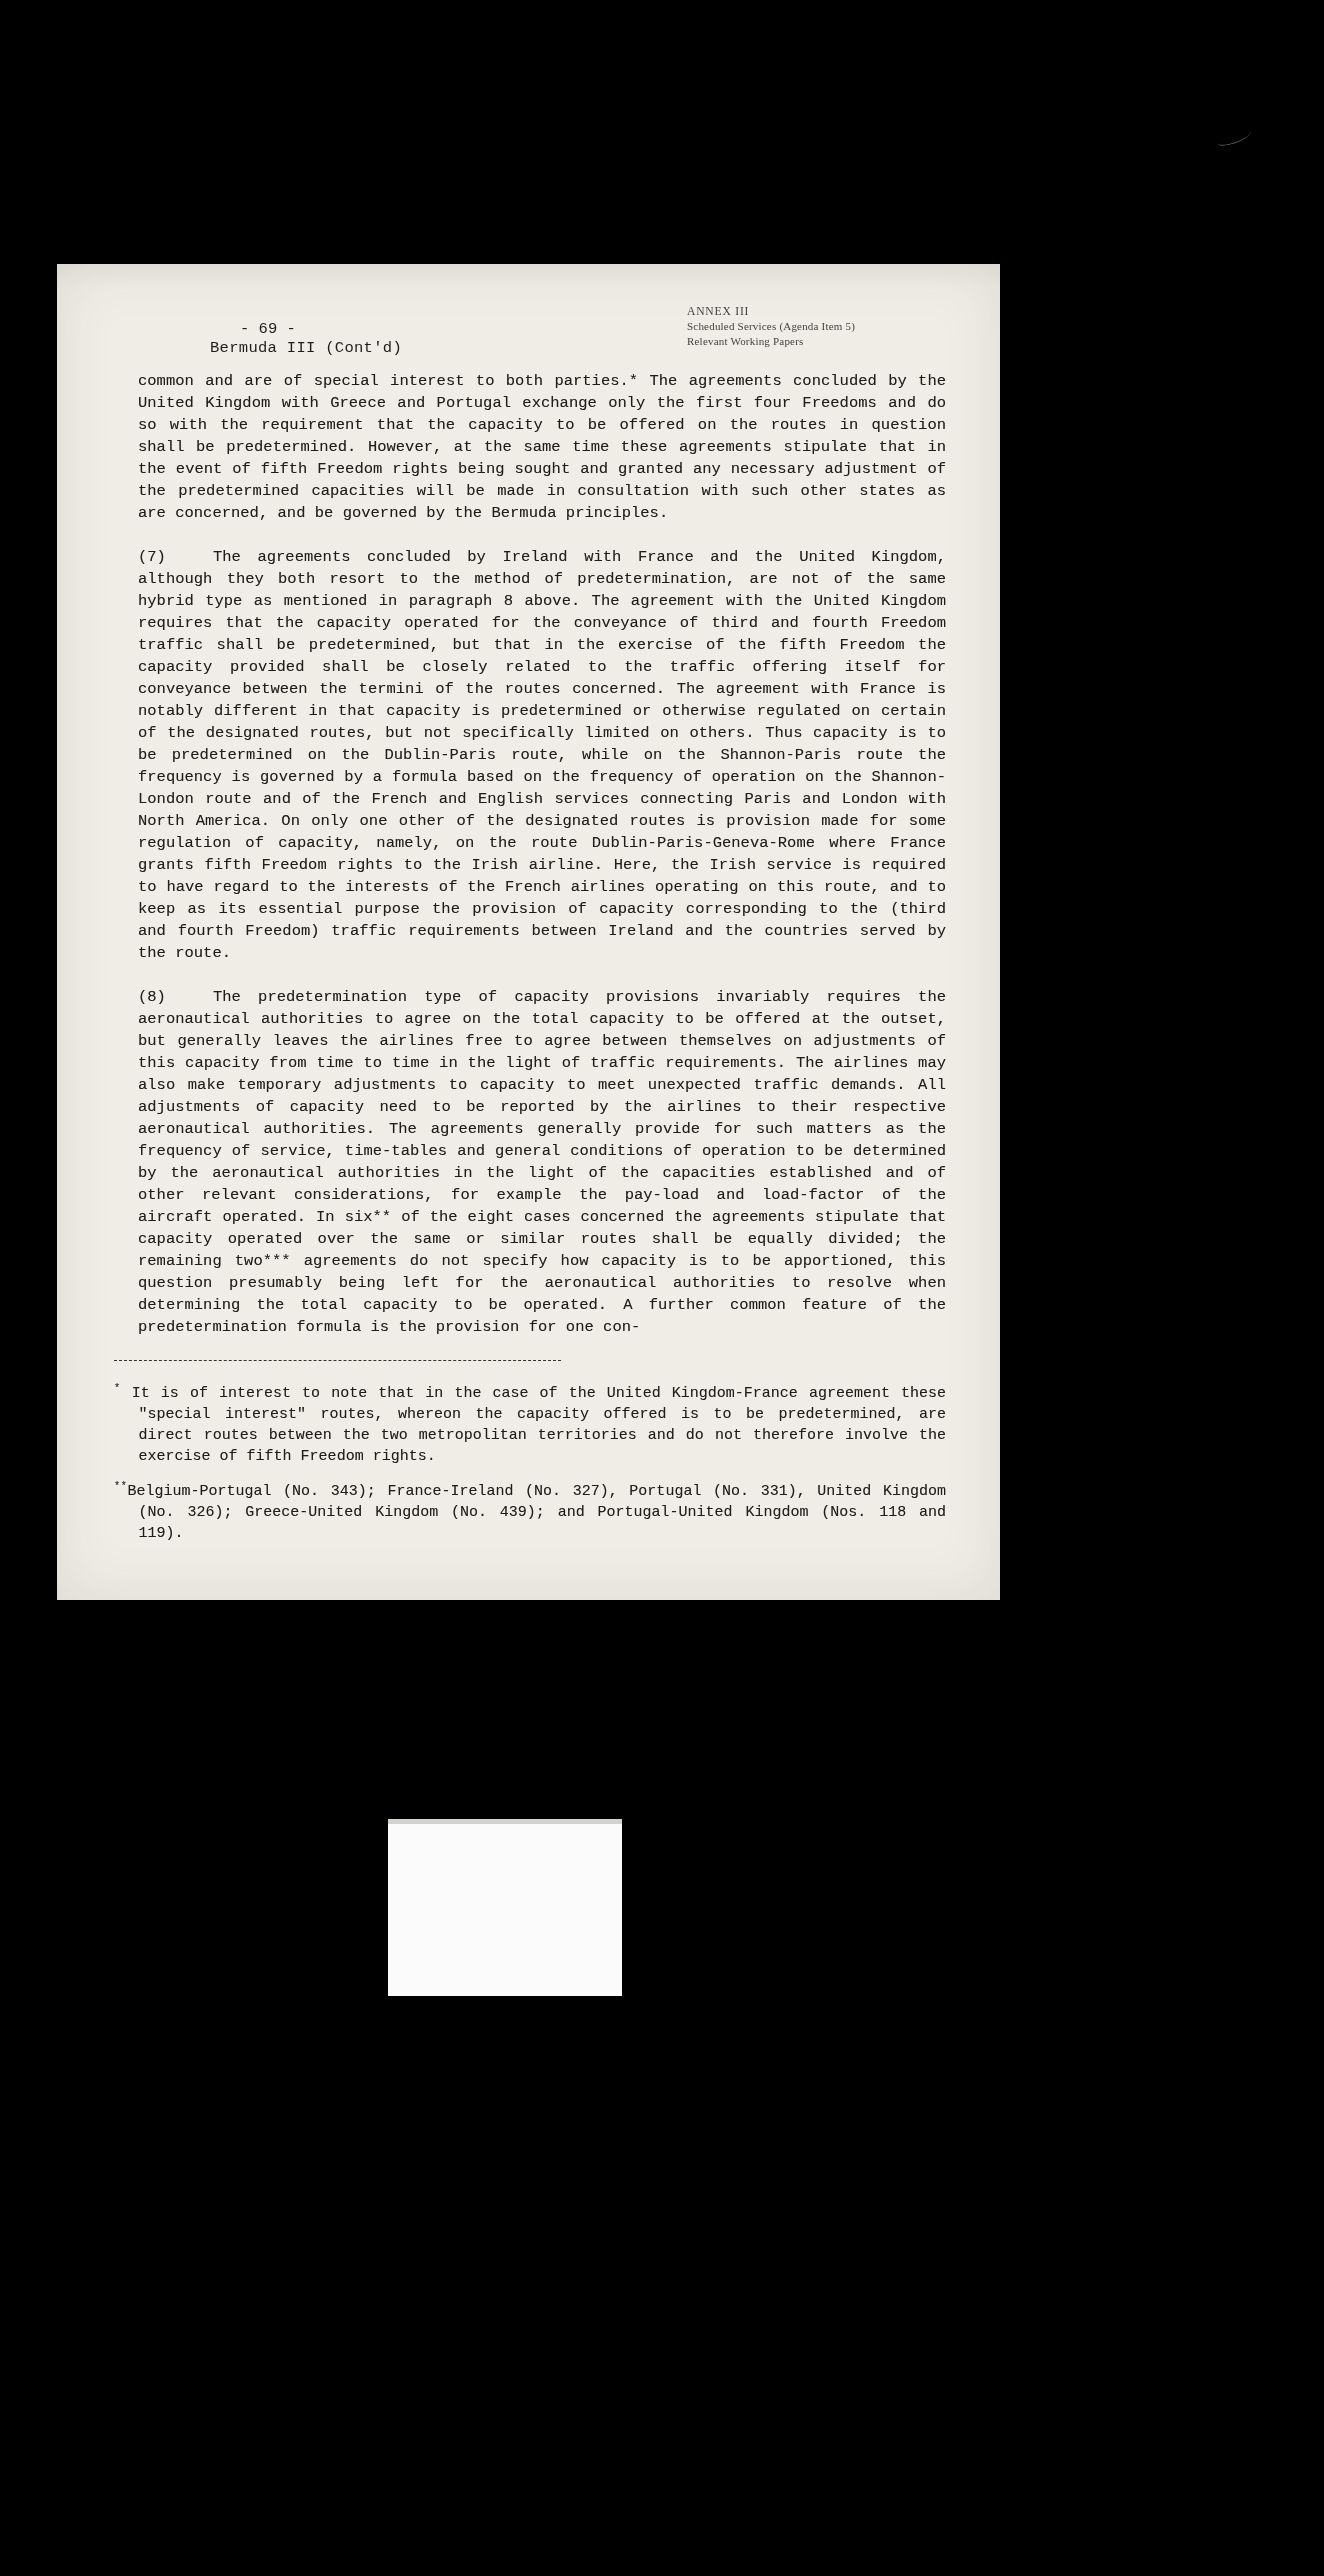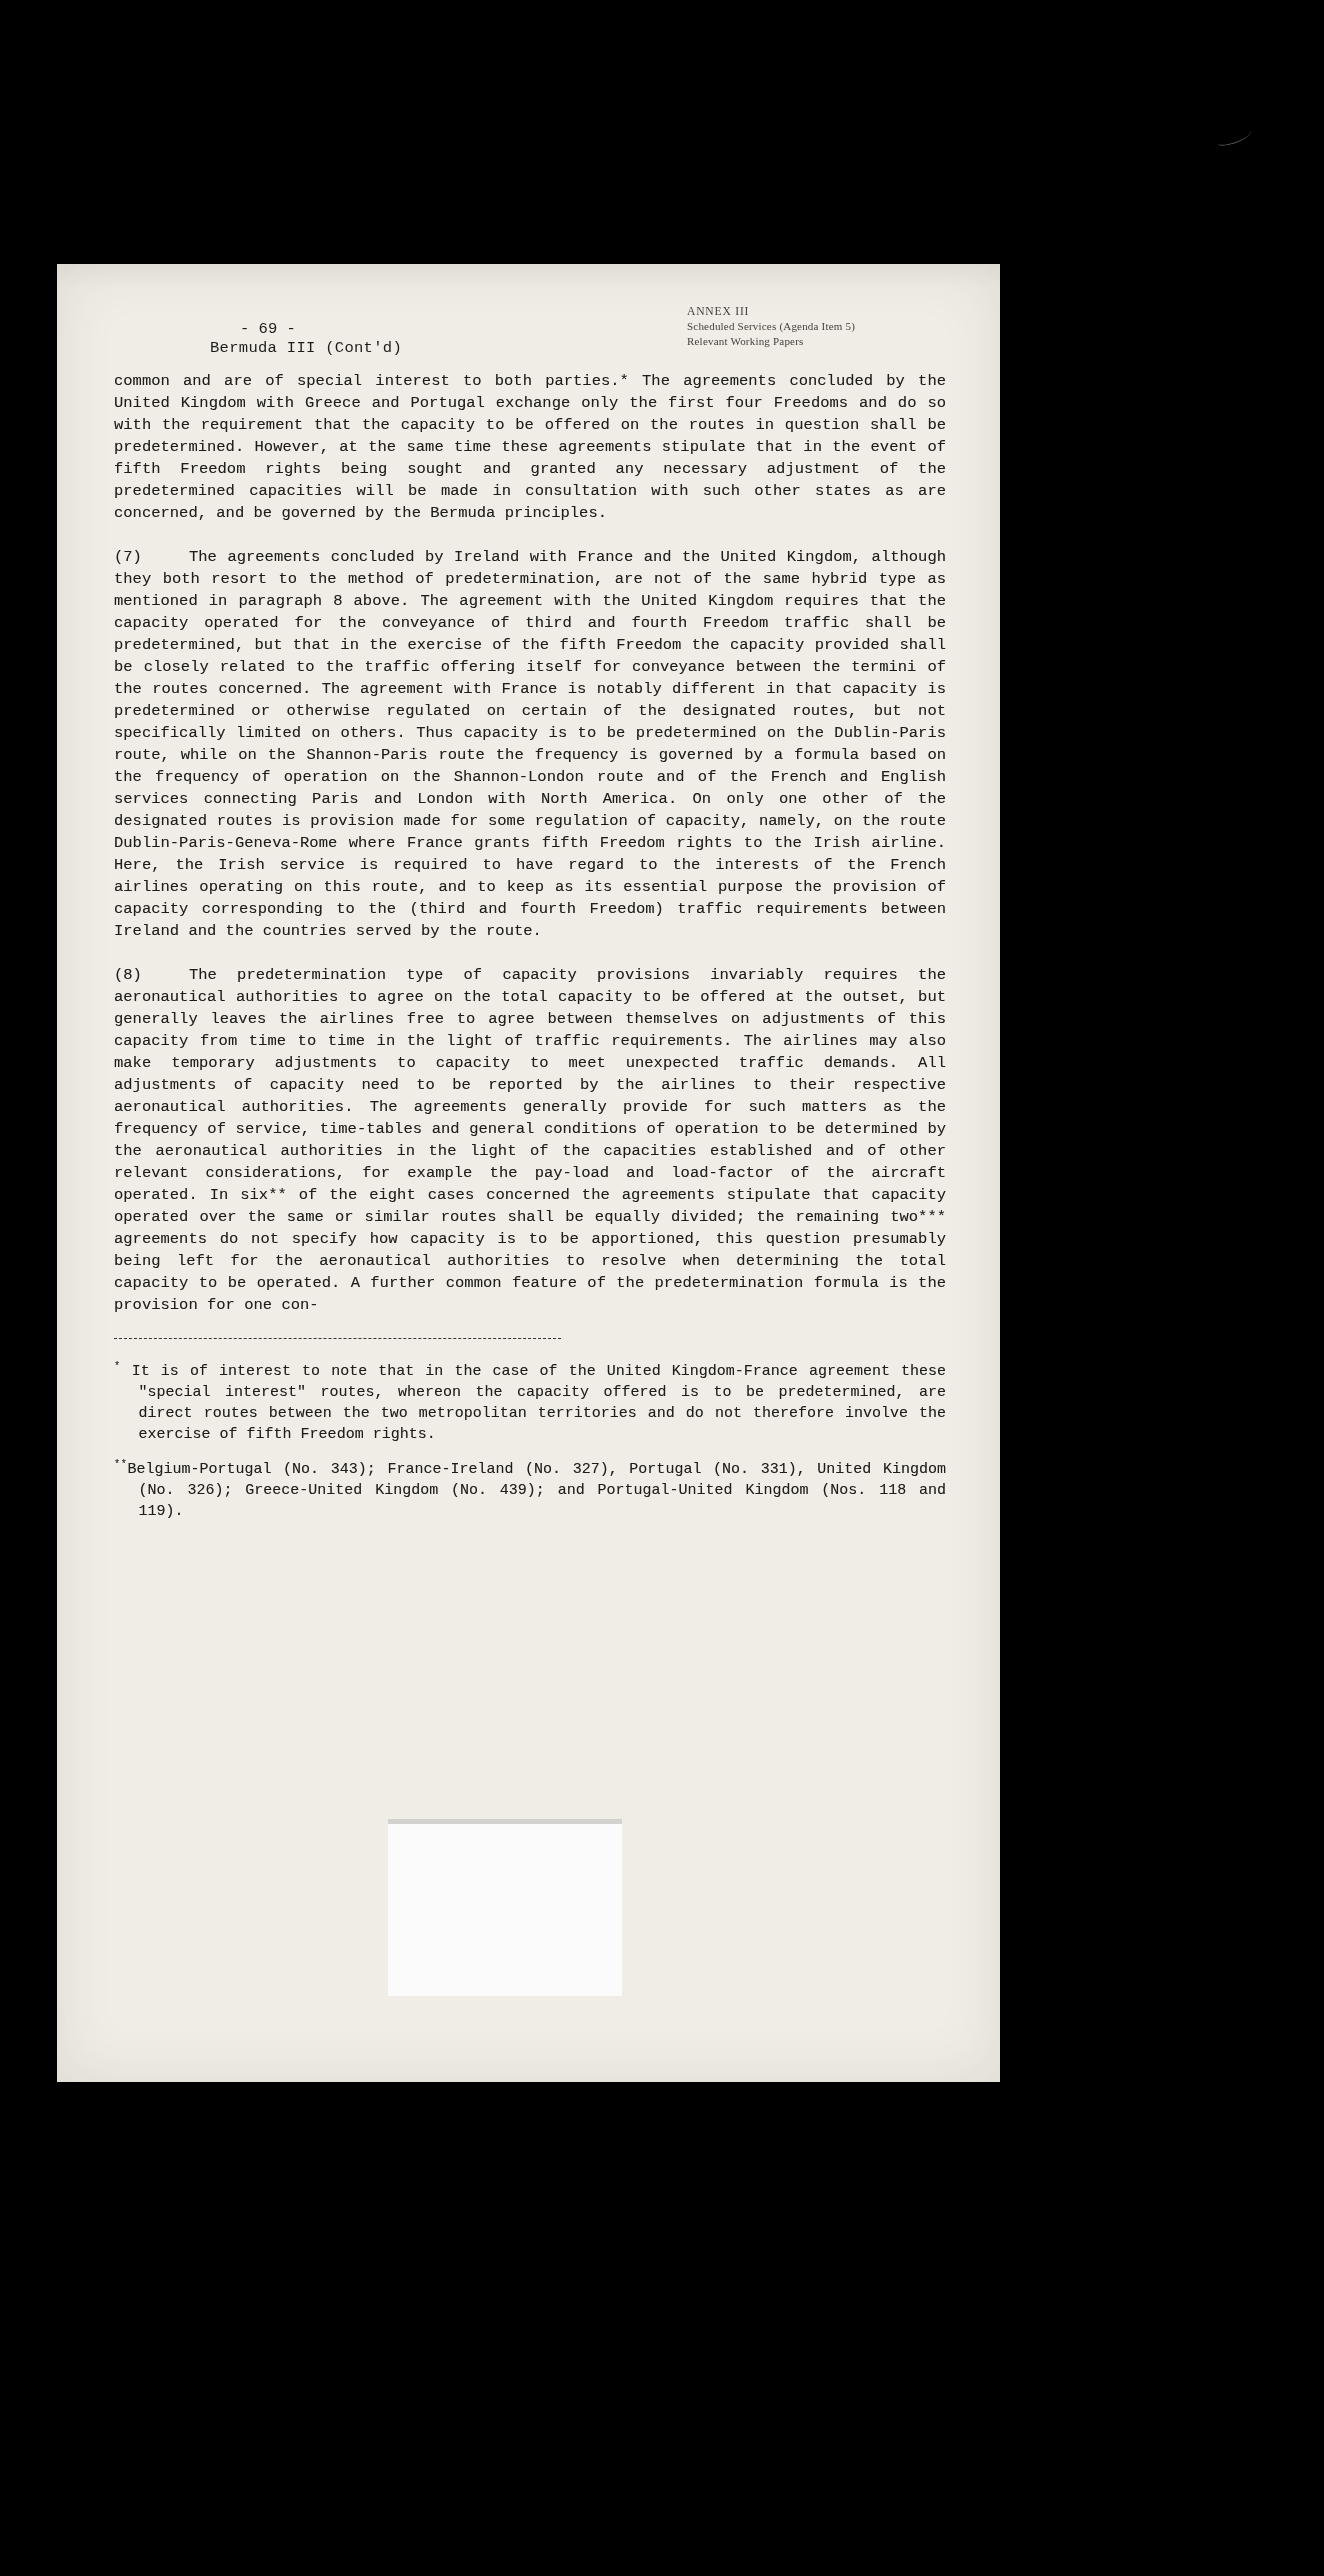--- a/index.html
+++ b/index.html
@@ -1,20 +1,20 @@
 <!DOCTYPE html>
 <html style="font-size:10.3px"><head>
 <meta charset="utf-8">
 <style>
   * { margin:0; padding:0; box-sizing:border-box; }
   html, body { width:1324px; height:2576px; background:#000; overflow:hidden; }
   body { position:relative; font-family:"Liberation Mono", monospace; }
 
   .sheet {
-    position:absolute; left:57px; top:264px; width:943px; height:1818px;
+    position:absolute; left:57px; top:264px; width:943px; height:1336px;
     background:linear-gradient(180deg, #e9e6de 0px, #f0ede6 23px, #f0ede6 100%);
     box-shadow: inset 0 0 58px rgba(60,55,45,0.10);
     color:#1f1d1a;
   }
 
   .annex-header {
     position:absolute; left:630px; top:40px;
     font-family:"Liberation Serif", serif;
     font-size:11px; line-height:15px; color:#45423e; letter-spacing:0.2px;
   }
@@ -22,21 +22,21 @@
 
   .page-number { position:absolute; left:183px; top:56px; font-size:15.5px; }
 
   .doc-title { position:absolute; left:153px; top:75px; font-size:15.5px; letter-spacing:0.3px; }
 
   .body-text {
     position:absolute; left:57px; top:106px; width:832px;
     font-size:15.5px; line-height:22px; text-align:justify;
     text-shadow:0 0 0.6px rgba(30,28,24,.35);
   }
-  .para { margin-bottom:22px; }
+  .para { margin-bottom:22px;margin-left:24px; }
   .para-label { display:inline-block; width:75px; }
 
   .fn-divider { width:447px; border-top:1.9px dashed #35322d; margin:1.3px 0 17px 0; }
 
   .footnote {
     font-size:15px; line-height:21px; text-align:justify;
     padding-left:24.6px; text-indent:-24.6px; margin-bottom:9px;
     text-shadow:0 0 0.6px rgba(30,28,24,.35);
   }
   .footnote sup { font-size:.68em; letter-spacing:0.6px; }

